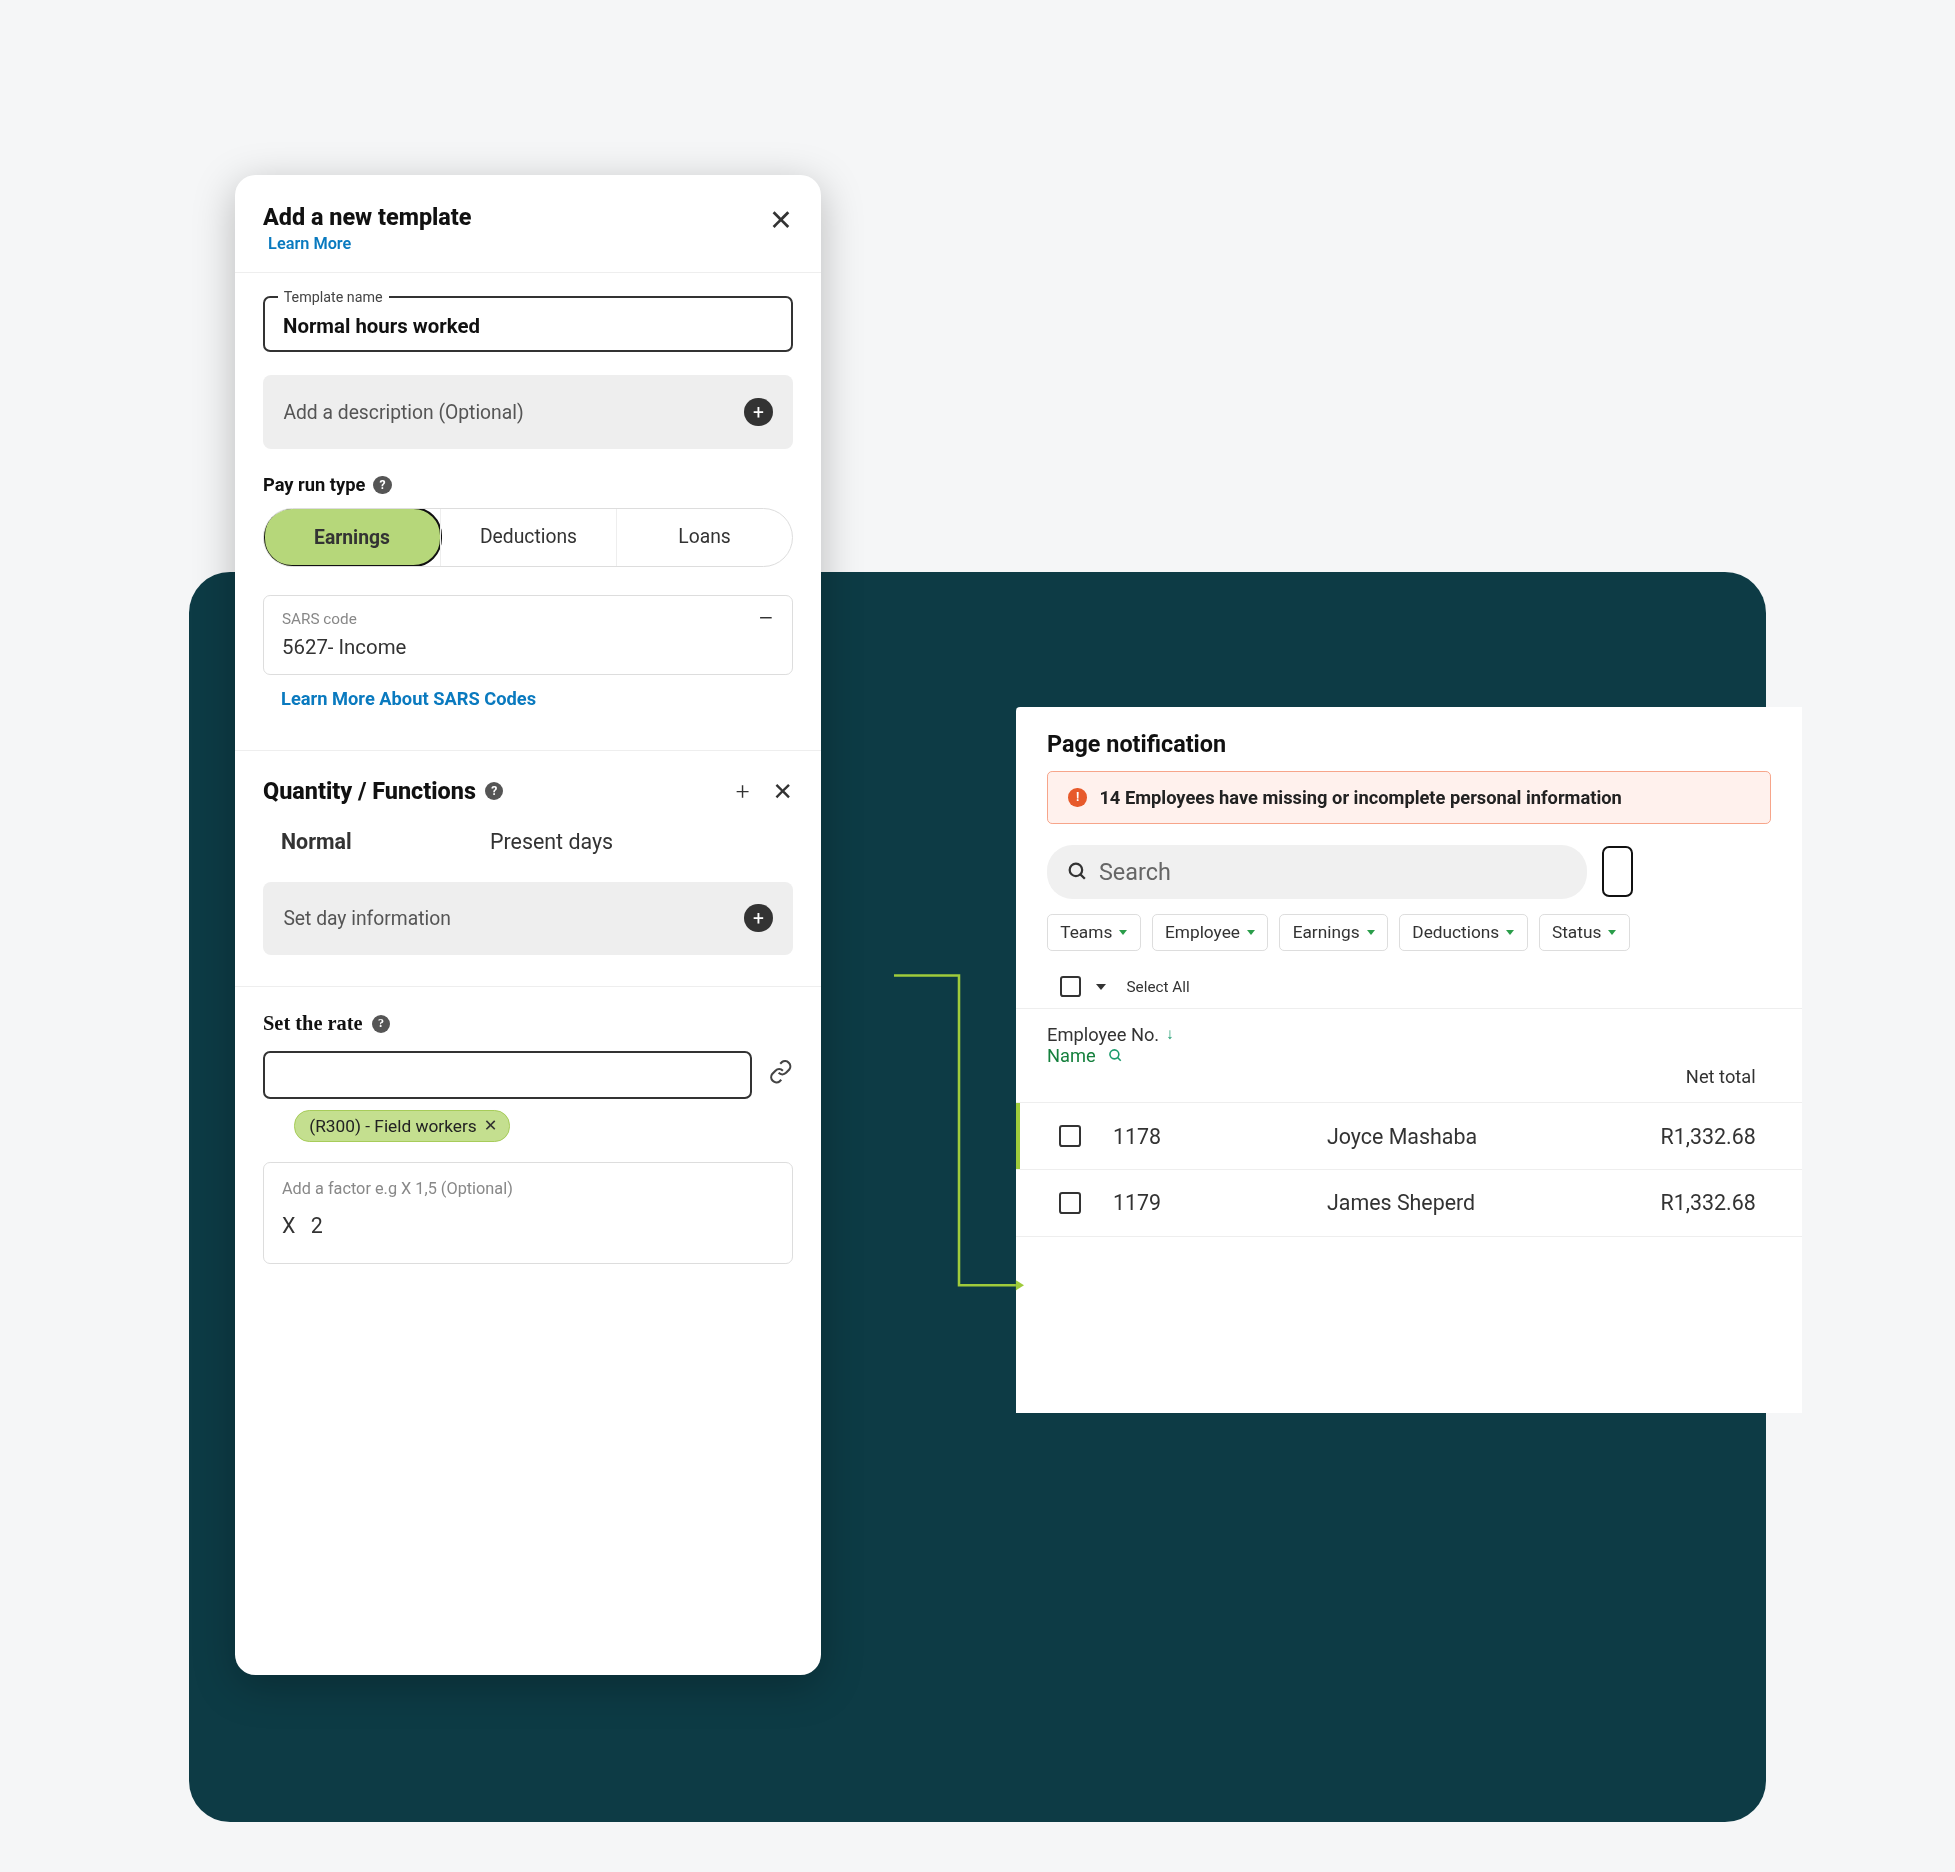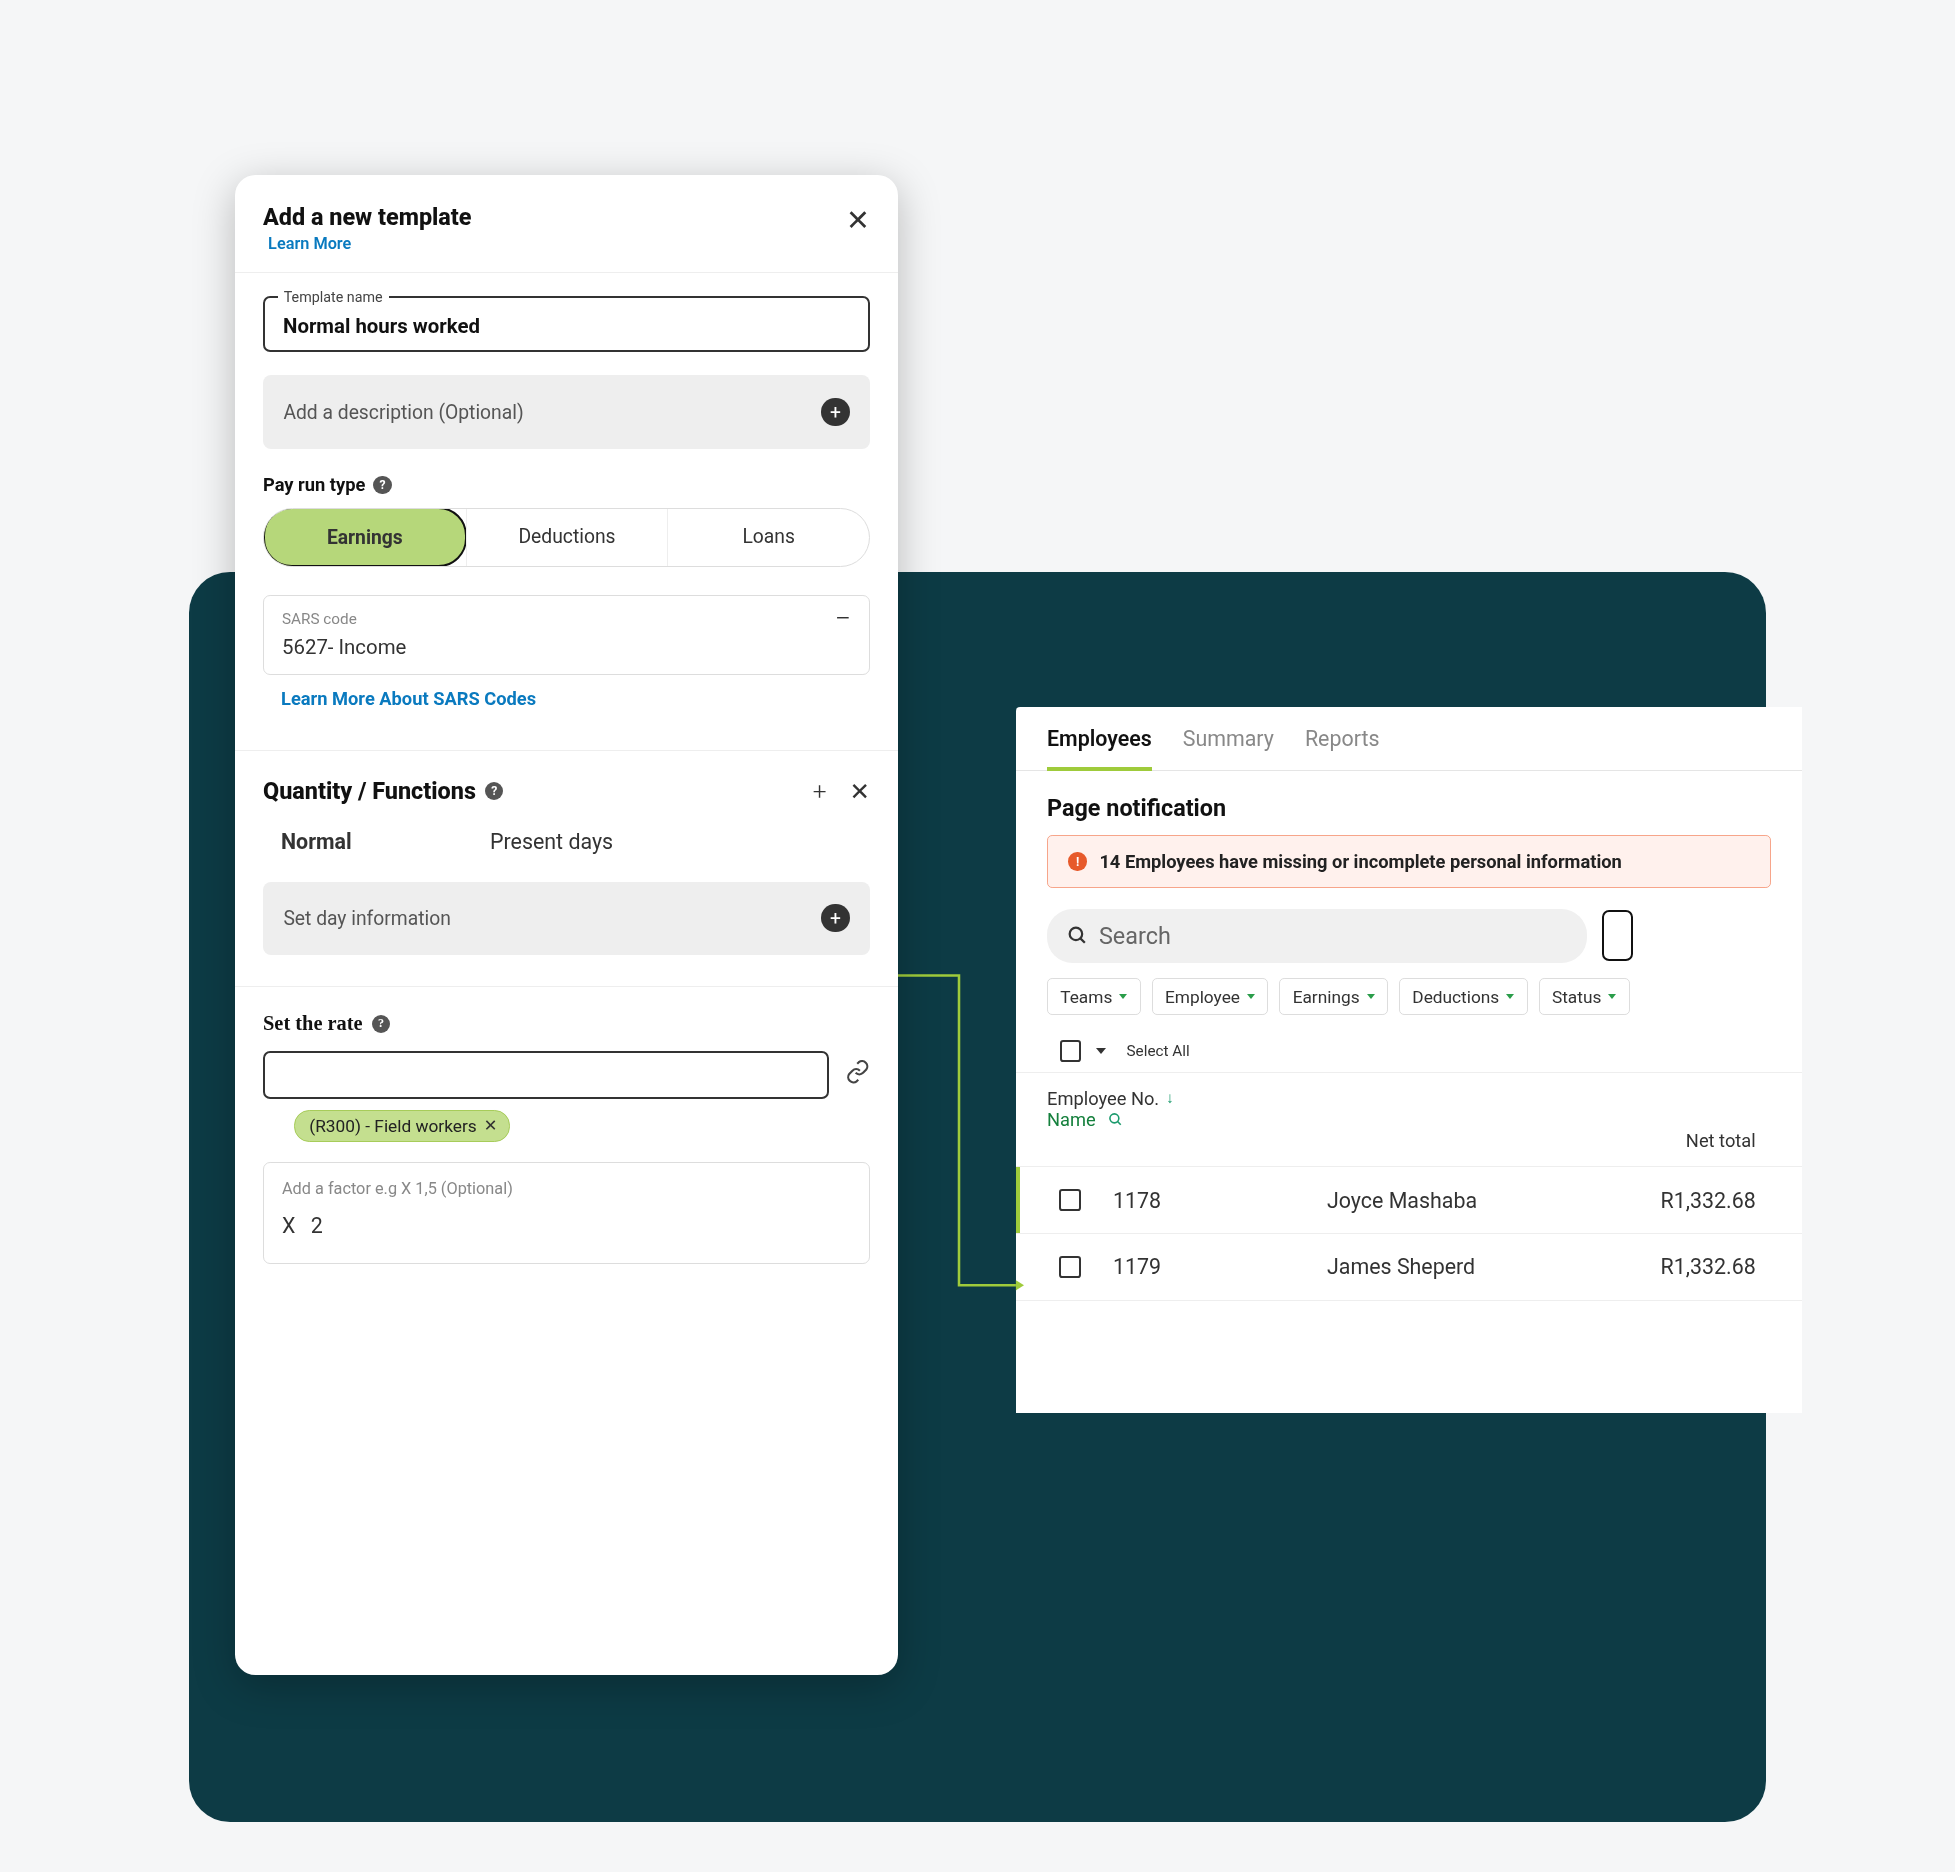--- a/index.html
+++ b/index.html
@@ -38,21 +38,21 @@
 .td-check { width: 66px; display: flex; align-items: center; padding-left: 12.2px; }
 .td-no { width: 214px; font-size: 21.4px; color: #333; }
 .td-name { width: 316px; font-size: 21.4px; color: #333; }
 .td-net { flex: 1; font-size: 21.4px; color: #333; text-align: right; padding-right: 15.3px; }
 .row-highlight { position: relative; }
 .row-highlight::before { content: ""; position: absolute; left: 0; top: 0; bottom: 0; width: 4.1px; background: #9fcb3b; }
 
 .connector { position: absolute; left: 894px; top: 975px; width: 130px; height: 318px; pointer-events: none; }
 .connector svg { width: 100%; height: 100%; overflow: visible; }
 
-.modal { position: absolute; left: 235px; top: 175px; width: 663px; height: 1500px; background: #fff; border-radius: 20.4px; box-shadow: 0 10.2px 41px rgba(0,0,0,0.25); }
+.modal { position: absolute; left: 235px; top: 175px; width: 586px; height: 1500px; background: #fff; border-radius: 20.4px; box-shadow: 0 10.2px 41px rgba(0,0,0,0.25); }
 .modal-inner { padding: 28px 28px 28px 28px; height: 100%; overflow: hidden; }
 .modal-header { display: flex; justify-content: space-between; align-items: flex-start; padding-bottom: 14.3px; }
 .modal-title-wrap h2 { font-size: 23.4px; font-weight: 800; color: #111; margin-bottom: 3.1px; }
 .learn-more { font-size: 16.3px; color: #0a7abf; font-weight: 600; cursor: pointer; padding-left: 5.1px; }
 .close-x { font-size: 28.5px; color: #333; cursor: pointer; font-weight: 300; line-height: 1; margin-top: 4.1px; }
 .divider { height: 1px; background: #eee; margin: 5.1px -28px 23px -28px; }
 
 .field-outline { border: 2px solid #333; border-radius: 7.1px; position: relative; padding: 15.3px 18px 12.7px 18px; margin-bottom: 23px; }
 .field-label-float { position: absolute; top: -9.2px; left: 12.7px; background: #fff; padding: 0 6.1px; font-size: 14.3px; color: #444; }
 .field-value { font-size: 20.4px; font-weight: 700; color: #111; }
@@ -104,25 +104,20 @@
 .factor-val .x { font-weight: 400; }
 </style>
 </head>
 <body>
 
 <div class="canvas">
 
   <div class="dark-panel"></div>
 
   <div class="employees-panel">
-    <div class="emp-tabs">
-      <div class="emp-tab active">Employees</div>
-      <div class="emp-tab">Summary</div>
-      <div class="emp-tab">Reports</div>
-    </div>
     <div class="emp-section-title">Page notification</div>
     <div class="notification-bar">
       <div class="notif-icon">!</div>
       <div class="notif-text">14 Employees have missing or incomplete personal information</div>
     </div>
     <div class="search-row">
       <div class="search-box">
         <svg class="search-icon-svg" viewBox="0 0 24 24" fill="none" stroke="#333" stroke-width="2.5">
             <circle cx="10" cy="10" r="7"></circle>
             <line x1="20" y1="20" x2="15" y2="15"></line>

